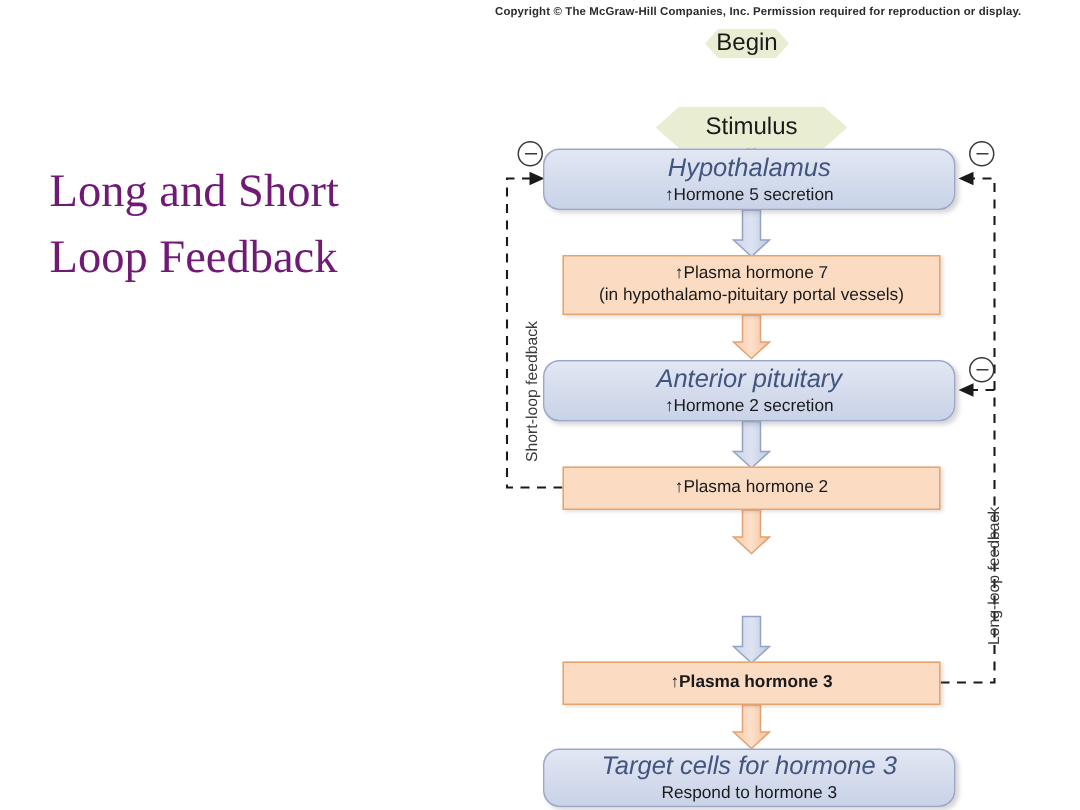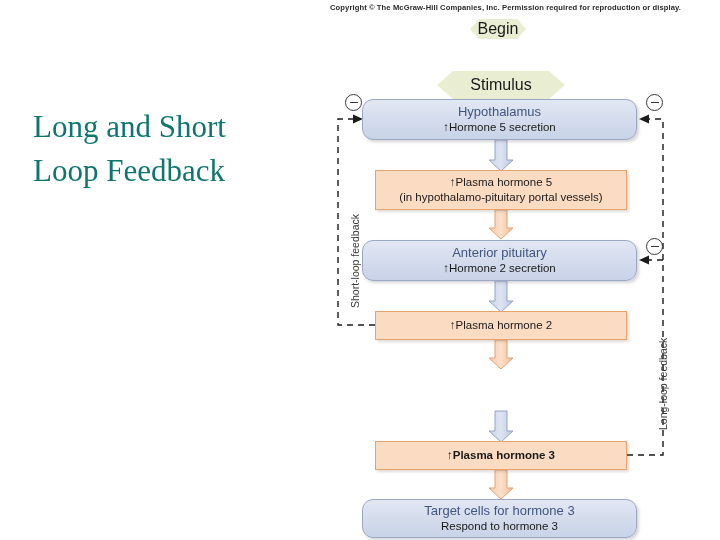--- a/index.html
+++ b/index.html
@@ -13,28 +13,28 @@
   .copyright{
     position:absolute;left:330px;top:3px;width:380px;
     font-size:7.6px;font-weight:bold;color:#2b2b2b;
     letter-spacing:.1px;white-space:nowrap;text-align:left;
   }
 
   
   .title{
     position:absolute;left:33px;top:105px;width:280px;
     font-family:"Liberation Serif",serif;
-    font-size:31px;line-height:1.42;color:#0f766e;font-weight:400;
+    font-size:31px;line-height:1.42;color:#701a75;font-weight:400;
   }
 
   
   .node{position:absolute;box-sizing:border-box;display:flex;
         flex-direction:column;align-items:center;justify-content:center;
         text-align:center;}
-  .node .sub{color:#41557f;font-size:13px;line-height:1.25;}
+  .node .sub{font-style:italic;color:#41557f;font-size:17px;line-height:1.25;}
   .node .main{color:#1a1a1a;font-size:11.5px;line-height:1.3;}
 
   .blue{
     background:linear-gradient(180deg,#e2e7f3 0%,#d3dbec 55%,#c9d3e8 100%);
     border:1px solid #9aa8c6;border-radius:11px;
     box-shadow:2px 2px 3px rgba(120,120,130,.30);
   }
   .orange{
     background:#fbdcc3;
     border:1px solid #e6a36d;
@@ -155,21 +155,21 @@
   <div class="node green hexbig" style="left:437px;top:42px;width:128px;height:28px;">
     <span>Stimulus</span>
   </div>
 
   <div class="node blue" style="left:362px;top:99px;width:275px;height:41px;">
     <span class="sub">Hypothalamus</span>
     <span class="main">↑Hormone 5 secretion</span>
   </div>
 
   <div class="node orange" style="left:375px;top:170px;width:252px;height:40px;">
-    <span class="main">↑Plasma hormone 5</span>
+    <span class="main">↑Plasma hormone 7</span>
     <span class="main">(in hypothalamo-pituitary portal vessels)</span>
   </div>
 
   <div class="node blue" style="left:362px;top:240px;width:275px;height:41px;">
     <span class="sub">Anterior pituitary</span>
     <span class="main">↑Hormone 2 secretion</span>
   </div>
 
   <div class="node orange" style="left:375px;top:311px;width:252px;height:29px;">
     <span class="main">↑Plasma hormone 2</span>

